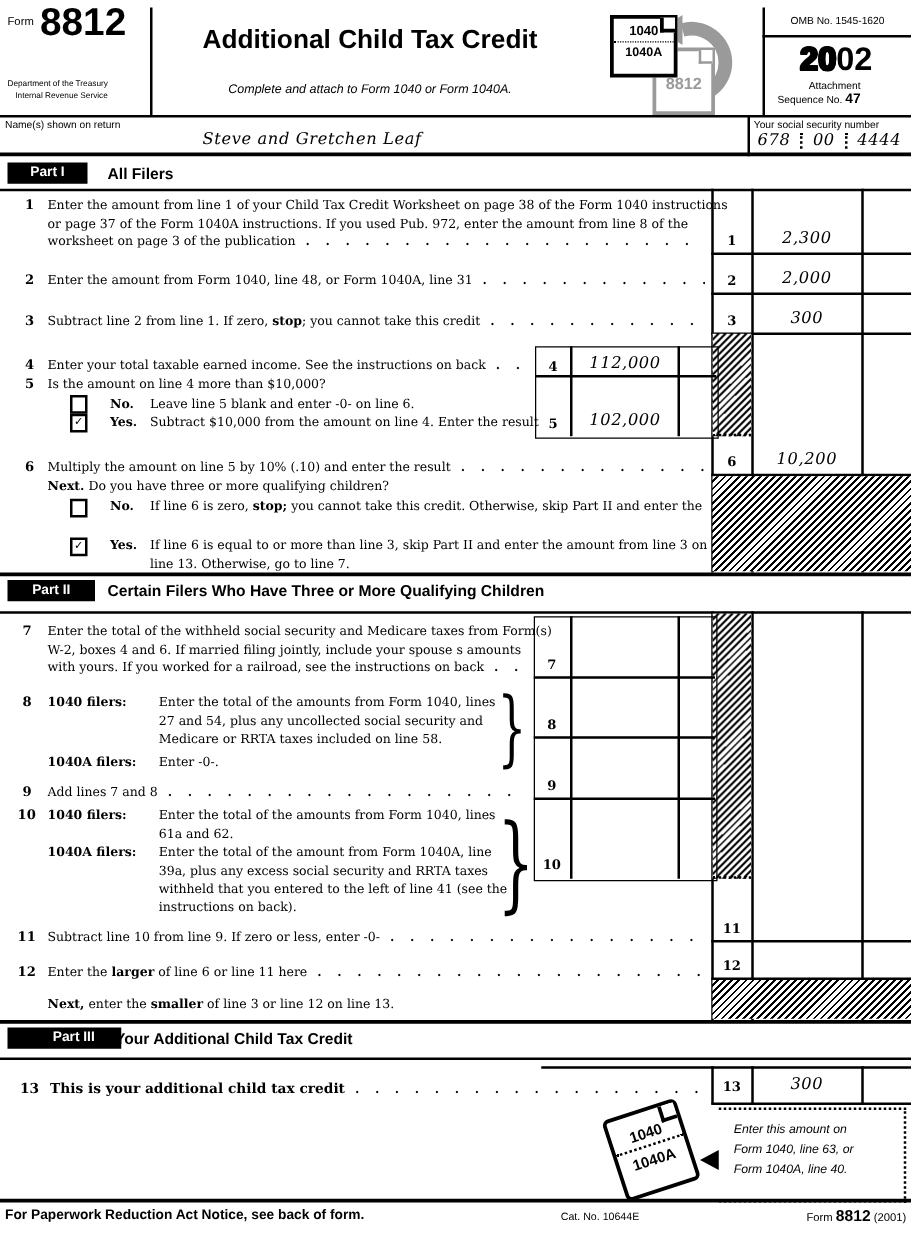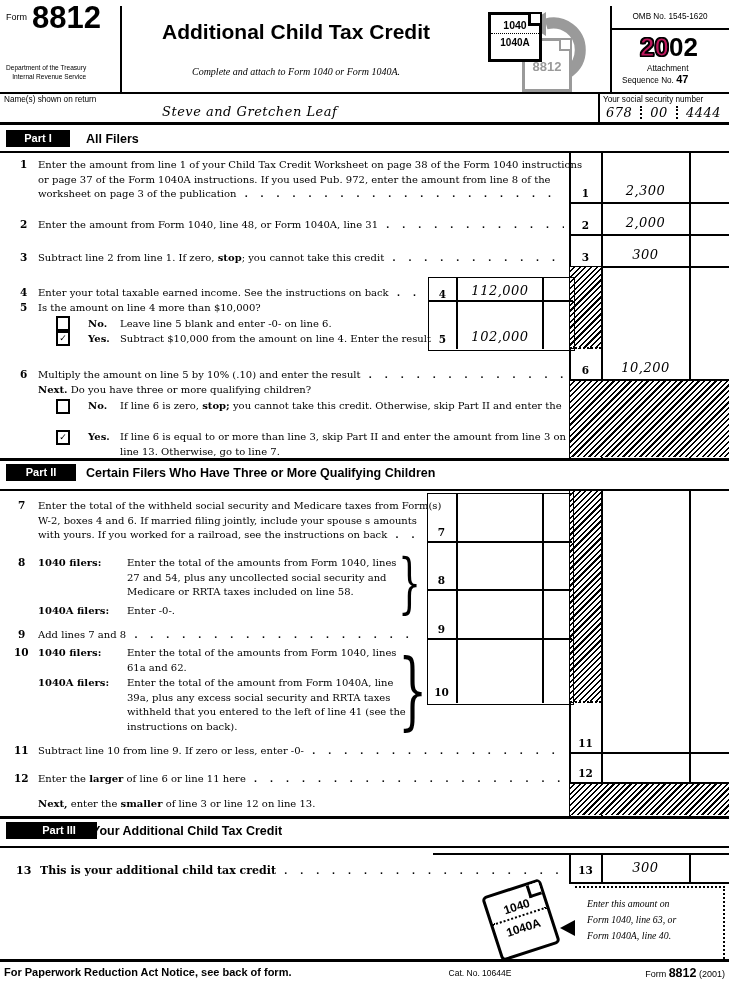--- a/index.html
+++ b/index.html
@@ -1,20 +1,20 @@
 <!DOCTYPE html>
 <html><head>
 <meta charset="utf-8">
 <style>
   html,body{margin:0;padding:0;background:#e8e8e8;}
   .page{position:relative;width:729px;height:988px;background:#fff;color:#000;overflow:hidden;
         font-family:"DejaVu Serif",serif;}
   .abs{position:absolute;}
   .sans{font-family:"Liberation Sans","DejaVu Sans",sans-serif;text-align:right;}
-  .serif{font-family:Liberation Serif, serif;}
+  .serif{font-family:Liberation Sans, sans-serif;}
   .b{font-weight:bold;}
   .i{font-style:italic;}
   .t{font-size:10px;line-height:14.5px;white-space:nowrap;}
   .num{font-weight:bold;font-size:10.5px;font-family:"DejaVu Serif",serif;}
   .hl{position:absolute;background:#000;height:1.5px;}
   .vl{position:absolute;background:#000;width:1.5px;}
   .thick{height:3px;}
   .hatch{position:absolute;background:repeating-linear-gradient(135deg,#fff 0,#fff 2.4px,#000 2.4px,#000 4px);}
   .dotted-b{border-bottom:2px dotted #000;}
   .flexrow{display:flex;align-items:baseline;overflow:hidden;}
@@ -22,21 +22,21 @@
         word-spacing:9px;padding-left:8px;font-size:10px;}
   .hw{font-family:"DejaVu Serif",serif;font-style:italic;font-size:13px;letter-spacing:.5px;}
   .cellval{position:absolute;text-align:center;}
   .cb{position:absolute;width:10px;height:11px;border:2px solid #000;font-size:9px;line-height:11px;
       text-align:center;font-family:"DejaVu Sans",sans-serif;}
   .partbox{position:absolute;background:#000;color:#fff;font-weight:bold;font-size:11px;
            text-align:center;line-height:17px;height:17px;}
   .parttitle{position:absolute;font-weight:bold;font-size:12.5px;white-space:nowrap;}
   .brace{position:absolute;font-family:"DejaVu Serif",serif;font-weight:normal;transform:scaleX(.55);
          transform-origin:left center;}
-  .year-out{color:#be185d;-webkit-text-stroke:1.2px #000;
+  .year-out{color:#000000;-webkit-text-stroke:1.2px #000;
             text-shadow:-1px -1px 0 #000,1px -1px 0 #000,-1px 1px 0 #000,1px 1px 0 #000,0 -1px 0 #000,0 1px 0 #000,-1px 0 0 #000,1px 0 0 #000;}
   .doc{position:absolute;background:#fff;border:3px solid #000;}
   .graydoc{position:absolute;background:#fff;border:3px solid #9a9a9a;color:#9a9a9a;}
   .ssnsep{width:0;border-left:2px dotted #000;height:13px;align-self:center;}
 </style>
 </head>
 <body>
 
 <div class="page">
 

